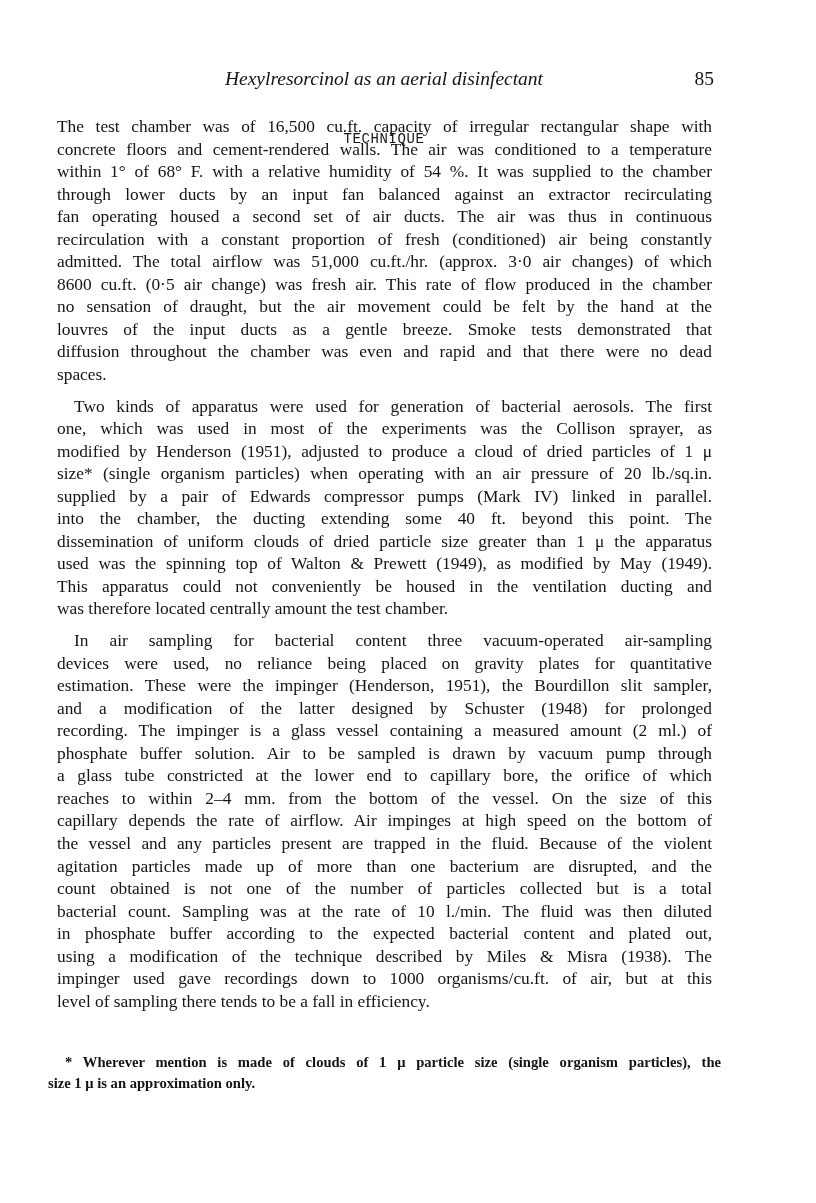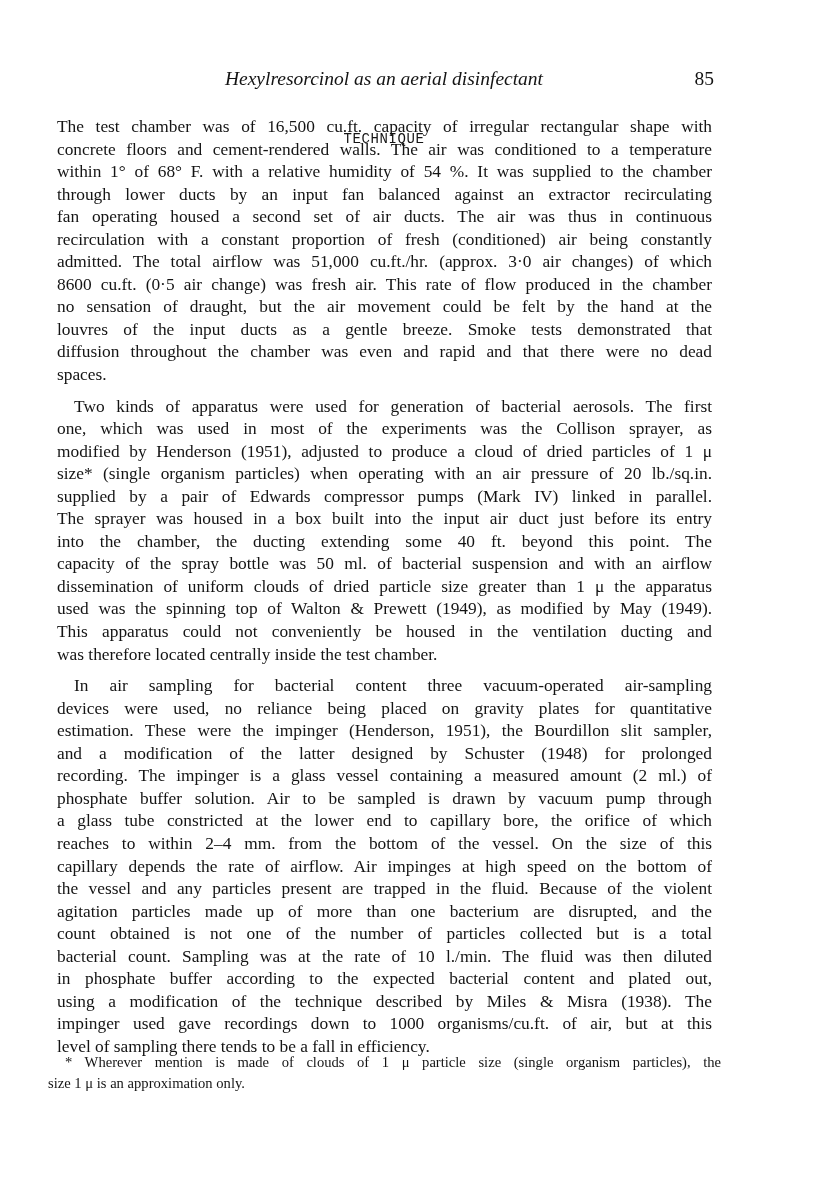--- a/index.html
+++ b/index.html
@@ -10,21 +10,21 @@
          font-family: "Liberation Serif", serif; font-style: italic; font-size: 19.5px; }
   .page-number { position: absolute; right: 6px; top: 6px; font-family: "Liberation Serif", serif; font-size: 19.5px; }
   .section-heading { position: absolute; top: 87px; left: 48px; width: 672px; text-align: center;
          font-family: Liberation Mono, monospace; font-size: 14px; letter-spacing: 0.6px; margin-top: 44px; }
   .body { position: absolute; top: 107px; left: 48px; width: 673px; }
   .para { margin: 9px; font-family: "Liberation Serif", serif; font-size: 17.35px; line-height: 22.55px; }
   .line { display: block; white-space: nowrap; text-align: justify; text-align-last: justify; height: 22.55px; }
   .line.last { text-align-last: left; }
   .line.indent { padding-left: 17px; }
   .footnote { position: absolute; top: 1052px; left: 48px; width: 673px;
-         font-family: "Liberation Serif", serif; font-size: 14.6px; line-height: 20.5px; }
+         font-family: "Liberation Serif", serif; font-size: 14.6px; line-height: 20.5px; font-weight: bold; }
   .footnote .line { height: 20.5px; }
 </style>
 </head>
 <body>
 
 <div class="header">
   <div class="running-title">Hexylresorcinol as an aerial disinfectant</div>
   <div class="page-number">85</div>
 </div>
 
@@ -44,27 +44,25 @@
     <span class="line">louvres of the input ducts as a gentle breeze.  Smoke tests demonstrated that</span>
     <span class="line">diffusion throughout the chamber was even and rapid and that there were no dead</span>
     <span class="line last">spaces.</span>
   </p>
   <p class="para">
     <span class="line indent">Two kinds of apparatus were used for generation of bacterial aerosols. The first</span>
     <span class="line">one, which was used in most of the experiments was the Collison sprayer, as</span>
     <span class="line">modified by Henderson (1951), adjusted to produce a cloud of dried particles of 1 μ</span>
     <span class="line">size* (single organism particles) when operating with an air pressure of 20 lb./sq.in.</span>
     <span class="line">supplied by a pair of Edwards compressor pumps (Mark IV) linked in parallel.</span>
-    <span class="line">The sprayer was housed in a box built into the input air duct just before its entry</span>
     <span class="line">into the chamber, the ducting extending some 40 ft. beyond this point. The</span>
-    <span class="line">capacity of the spray bottle was 50 ml. of bacterial suspension and with an airflow</span>
     <span class="line">dissemination of uniform clouds of dried particle size greater than 1 μ the apparatus</span>
     <span class="line">used was the spinning top of Walton &amp; Prewett (1949), as modified by May (1949).</span>
     <span class="line">This apparatus could not conveniently be housed in the ventilation ducting and</span>
-    <span class="line last">was therefore located centrally inside the test chamber.</span>
+    <span class="line last">was therefore located centrally amount the test chamber.</span>
   </p>
   <p class="para">
     <span class="line indent">In air sampling for bacterial content three vacuum-operated air-sampling</span>
     <span class="line">devices were used, no reliance being placed on gravity plates for quantitative</span>
     <span class="line">estimation. These were the impinger (Henderson, 1951), the Bourdillon slit sampler,</span>
     <span class="line">and a modification of the latter designed by Schuster (1948) for prolonged</span>
     <span class="line">recording. The impinger is a glass vessel containing a measured amount (2 ml.) of</span>
     <span class="line">phosphate buffer solution.  Air to be sampled is drawn by vacuum pump through</span>
     <span class="line">a glass tube constricted at the lower end to capillary bore, the orifice of which</span>
     <span class="line">reaches to within 2–4 mm. from the bottom of the vessel.  On the size of this</span>

